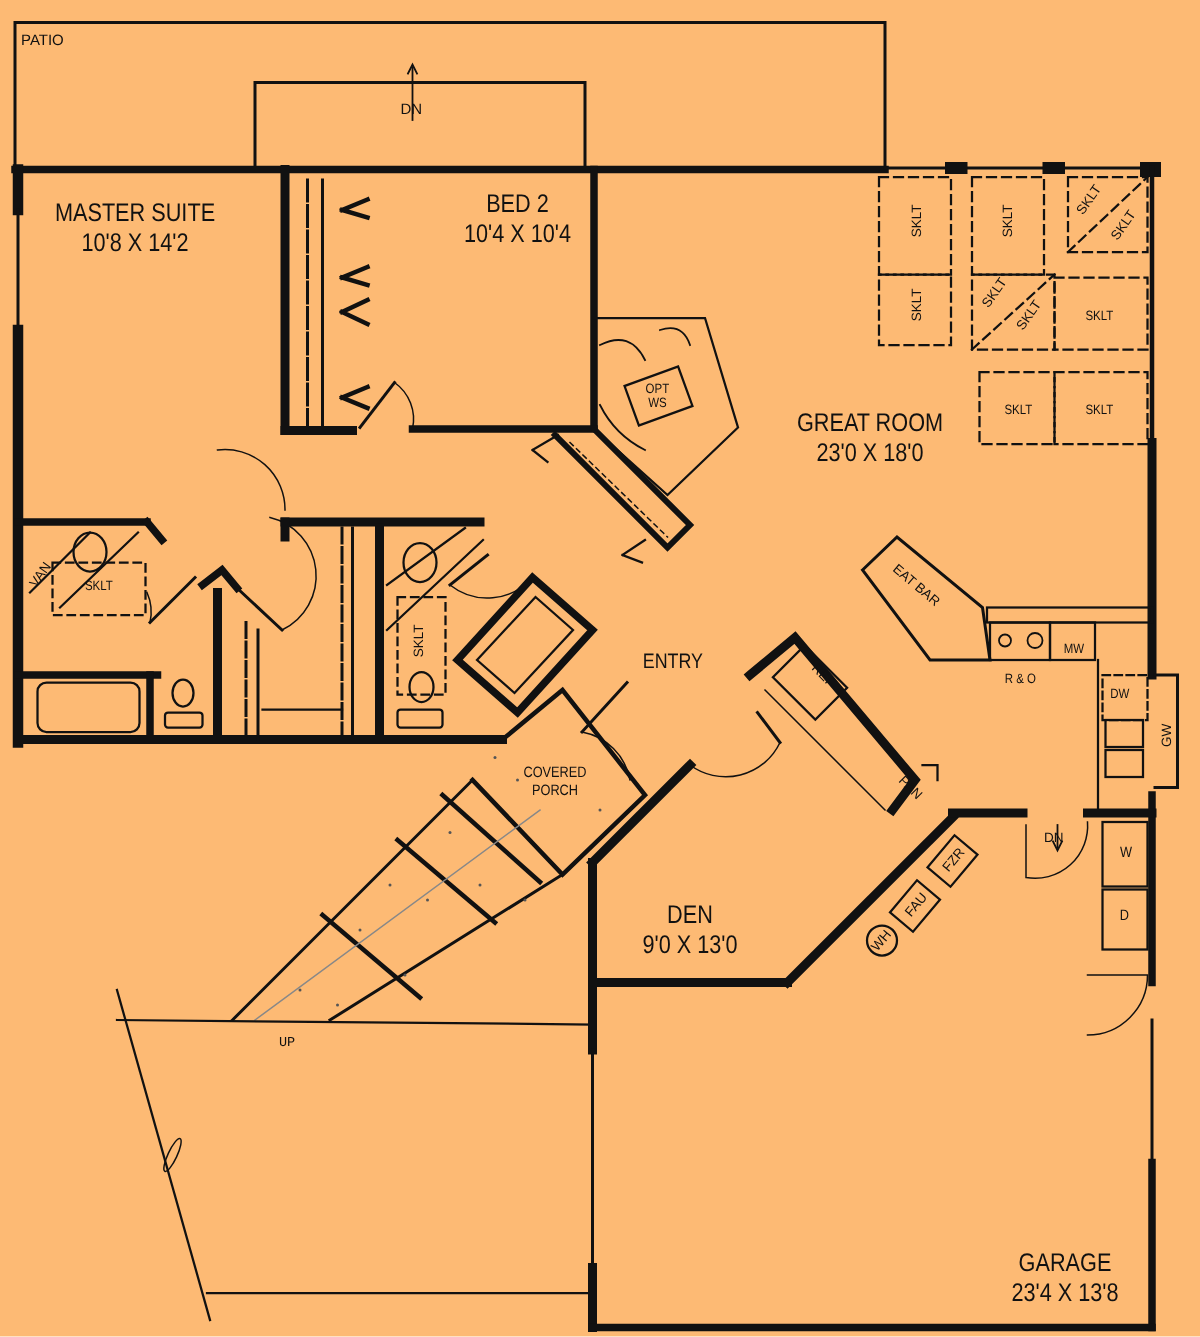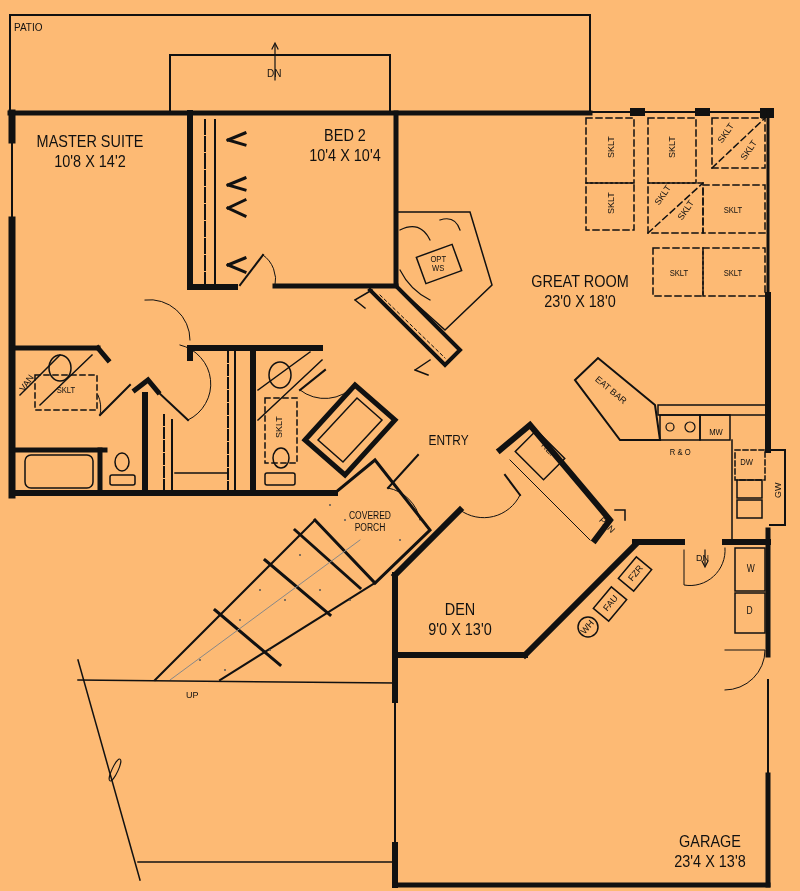--- a/index.html
+++ b/index.html
@@ -237,14 +237,14 @@
 <div class="lbl tiny" style="left:770px;top:485px;transform:rotate(-90deg);">GW</div>
 <div class="lbl tiny" style="left:540px;top:445px;transform:rotate(45deg);">REF</div>
 <div class="lbl tiny" style="left:598px;top:520px;transform:rotate(45deg);">PAN</div>
 <div class="lbl small" style="left:746px;top:563px;">W</div>
 <div class="lbl small" style="left:746px;top:605px;">D</div>
 <div class="lbl tiny" style="left:627px;top:568px;transform:rotate(-50deg);">FZR</div>
 <div class="lbl tiny" style="left:602px;top:598px;transform:rotate(-50deg);">FAU</div>
 <div class="lbl tiny" style="left:580px;top:622px;transform:rotate(-50deg);">WH</div>
 
 <div class="lbl tiny" style="left:696px;top:553px;transform:none;">DN</div>
-<div class="lbl tiny" style="left:186px;top:690px;transform:none;">UP</div>
+<div class="lbl tiny" style="left:186px;top:690px;transform:none;font-family:Liberation Mono, monospace;">UP</div>
 </div>
 
 </body></html>

